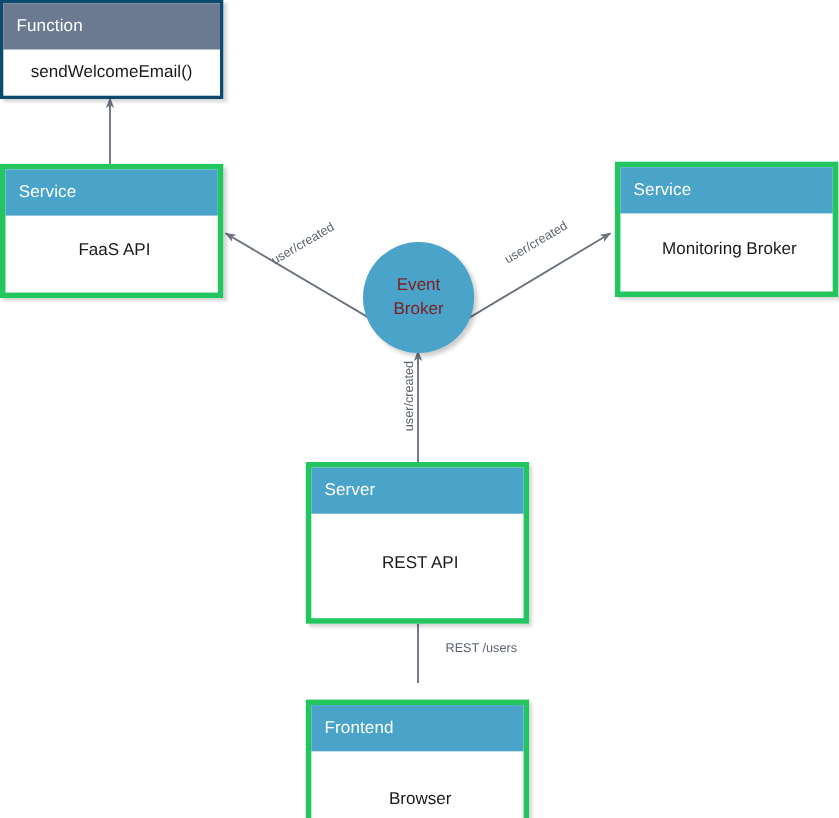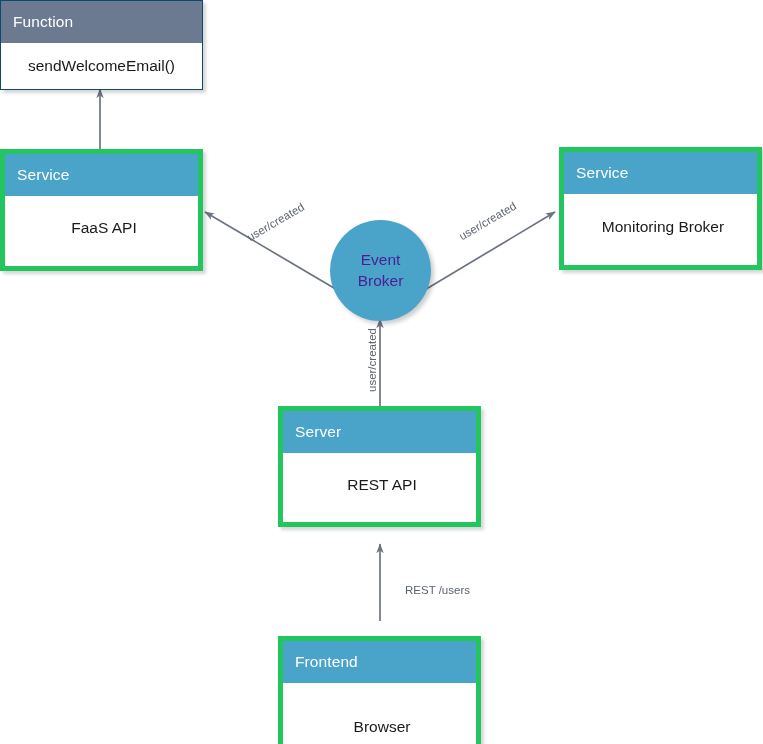--- a/index.html
+++ b/index.html
@@ -22,21 +22,21 @@
 
   
   .node {
     position: absolute;
     box-sizing: border-box;
     background: #ffffff;
     border: 5px solid #22c55e;
     box-shadow: 3px 3px 3px rgba(0,0,0,0.16);
   }
   .node.gray {
-    border: 1px solid #0c4a6e;
+    border: 3px solid #0c4a6e;
   }
 
   .node-header {
     box-sizing: border-box;
     width: 100%;
     height: 42px;
     background: #4aa3c8;
     color: #ffffff;
     font-size: 15.5px;
     line-height: 42px;
@@ -67,21 +67,21 @@
   
   .broker {
     position: absolute;
     border-radius: 50%;
     background: #4aa3c8;
     box-shadow: 3px 3px 4px rgba(0,0,0,0.20);
     display: flex;
     flex-direction: column;
     align-items: center;
     justify-content: center;
-    color: #4c1d95;
+    color: #7f1d1d;
     font-size: 15.5px;
     line-height: 1.32;
     text-align: center;
   }
 
   
   #edges {
     position: absolute;
     left: 0;
     top: 0;
@@ -135,21 +135,21 @@
   <div class="node tall" style="left:559px; top:147px; width:203px; height:123px;">
     <div class="node-header">Service</div>
     <div class="node-body">Monitoring Broker</div>
   </div>
 
   <div class="broker" style="left:330px; top:220px; width:101px; height:101px;">
     <span>Event</span>
     <span>Broker</span>
   </div>
 
-  <div class="node tall" style="left:278px; top:406px; width:203px; height:121px;">
+  <div class="node tall" style="left:278px; top:420px; width:203px; height:147px;">
     <div class="node-header">Server</div>
     <div class="node-body">REST API</div>
   </div>
 
   <div class="node tall" style="left:278px; top:620px; width:203px; height:146px;margin-top:16px;">
     <div class="node-header">Frontend</div>
     <div class="node-body">Browser</div>
   </div>
 
   <div class="edge-label" style="left:245px; top:233px; transform: rotate(-30.5deg);">user/created</div>

